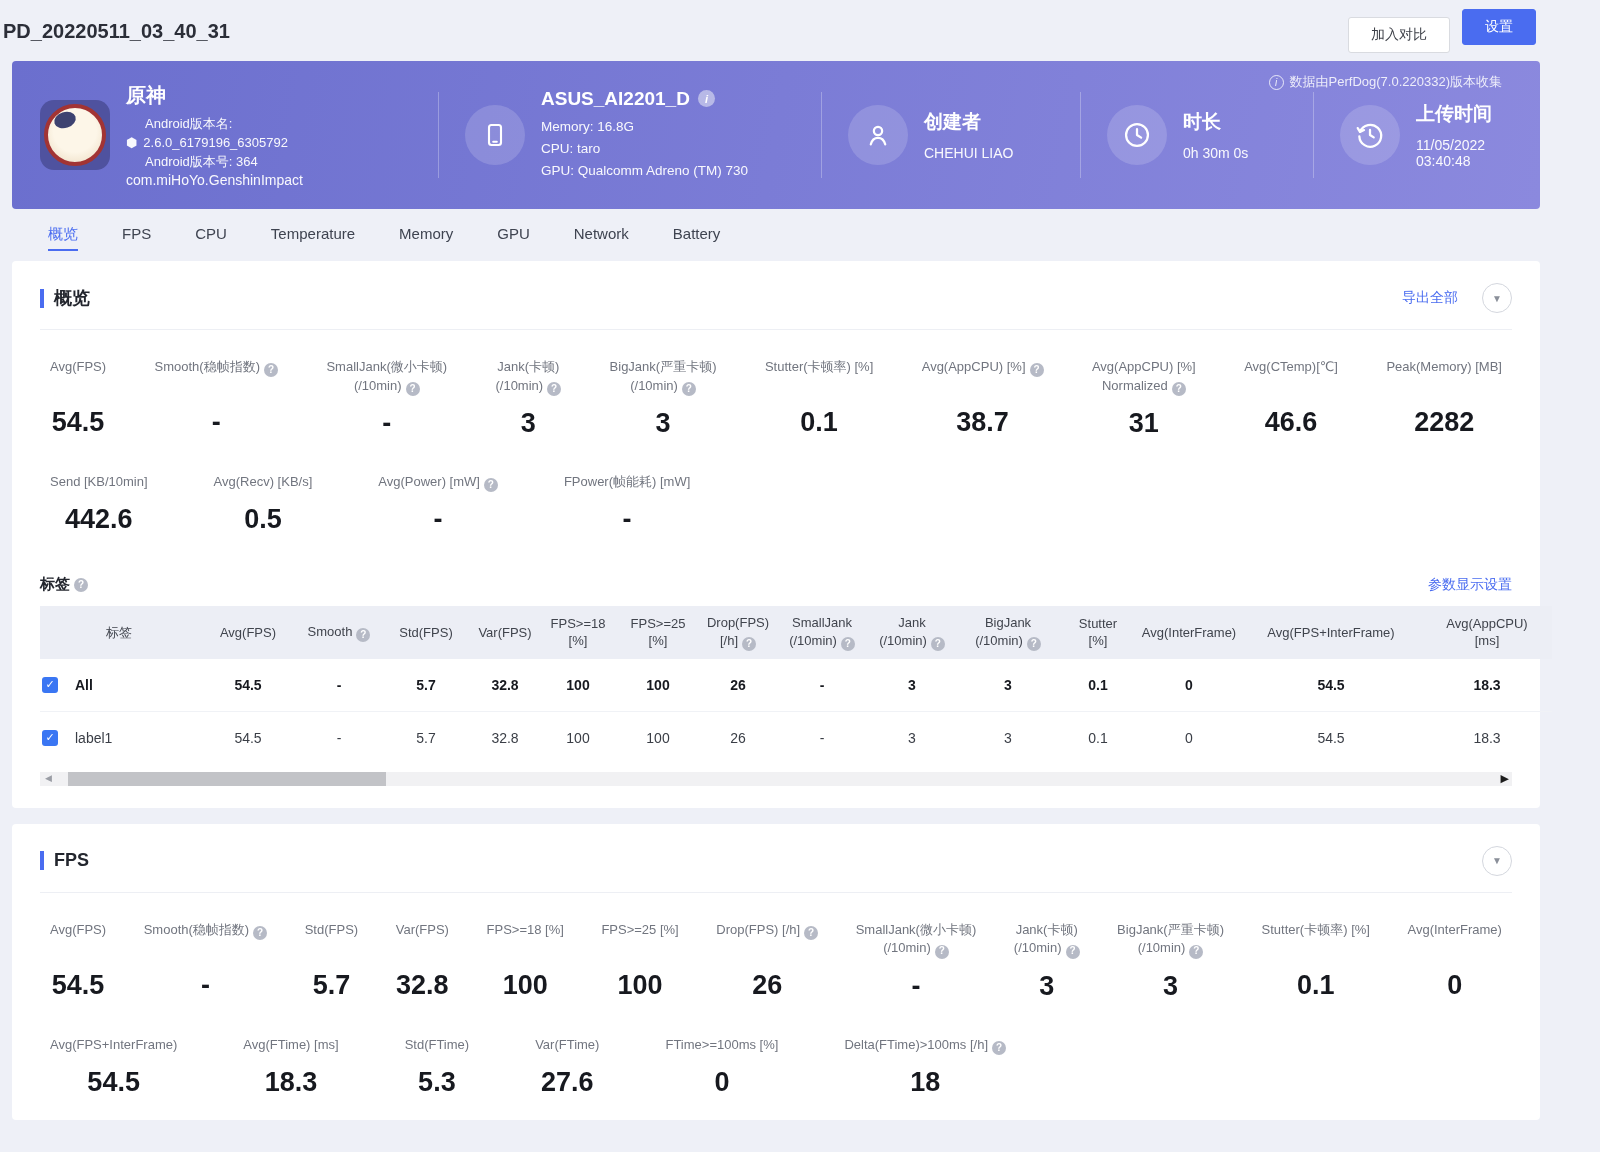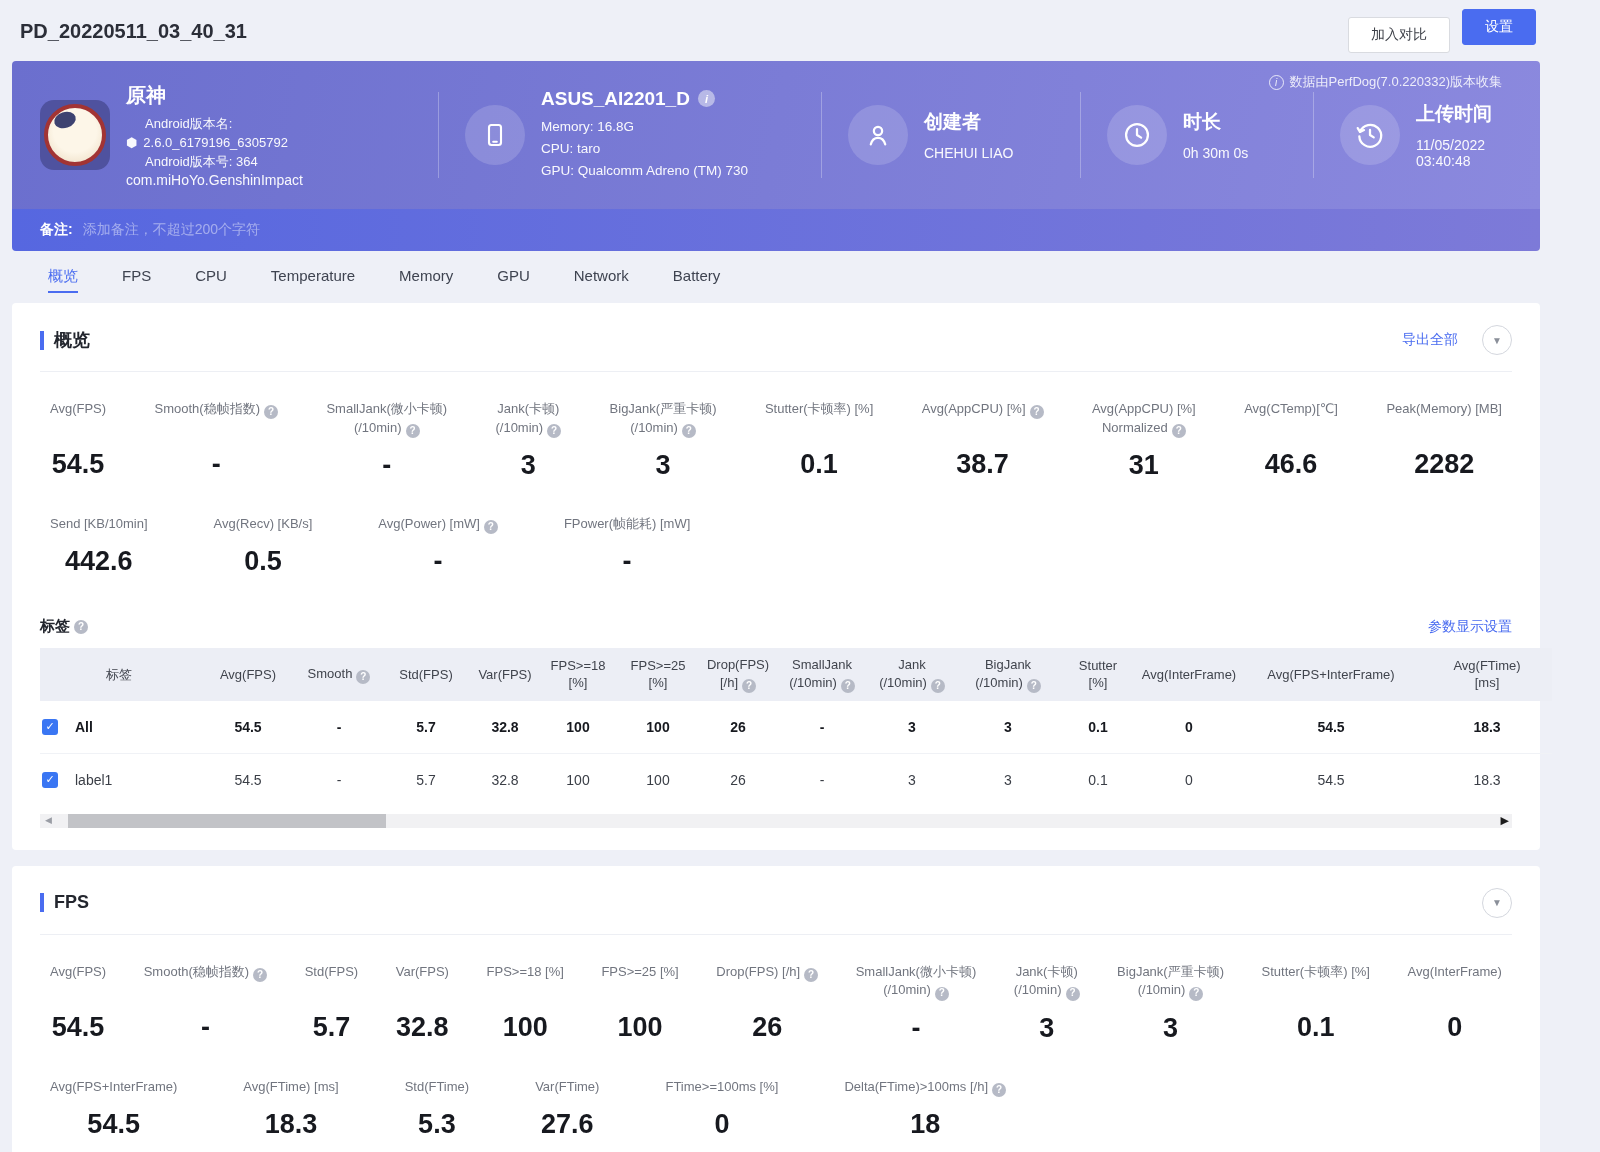--- a/index.html
+++ b/index.html
@@ -6,21 +6,21 @@
     --accent:#4a6cf0;
     --banner-from:#6b6fce;
     --banner-to:#8b89de;
     --note-from:#5667e0;
     --note-to:#7d7ad8;
     --checkbox:#3a76f3;
   }
   *{box-sizing:border-box;}
   body{margin:0;width:1600px;height:1152px;background:#eef0f7;overflow:hidden;
        font-family:"Liberation Sans","DejaVu Sans",sans-serif;color:#23262e;}
-  .topbar{display:flex;align-items:center;justify-content:space-between;padding:9px 64px 8px 20px;}
+  .topbar{display:flex;align-items:center;justify-content:space-between;padding:9px 64px 8px 3px;}
   .page-title{font-size:20px;font-weight:700;color:#2b2e38;}
   .topbar-actions{display:flex;gap:12px;}
   .btn{height:36px;padding:0 22px;border-radius:3px;font-size:14px;display:flex;align-items:center;cursor:pointer;}
   .btn.ghost{background:#fff;border:1px solid #d9dbe0;color:#3c3f47;margin-top:8px;}
   .btn.primary{background:var(--accent);border:1px solid var(--accent);color:#fff;}
   .wrap{margin-left:12px;width:1528px;}
   
   .banner{border-radius:4px;overflow:hidden;}
   .banner-main{background:linear-gradient(100deg,var(--banner-from),var(--banner-to));
                display:flex;align-items:center;padding:18px 28px;min-height:148px;position:relative;color:#fff;}
@@ -187,24 +187,20 @@
               <path d="M12 8.2V12l2.8 1.8"></path>
             </svg>
         </div>
         <div>
           <div class="meta-label">上传时间</div>
           <div class="meta-value">11/05/2022 03:40:48</div>
         </div>
       </div>
     </div>
 
-    <div class="note-bar">
-      <span class="note-label">备注:</span>
-      <span class="note-ph">添加备注，不超过200个字符</span>
-    </div>
   </div>
 
   <div class="tabs">
       <div class="tab active">概览</div>
       <div class="tab">FPS</div>
       <div class="tab">CPU</div>
       <div class="tab">Temperature</div>
       <div class="tab">Memory</div>
       <div class="tab">GPU</div>
       <div class="tab">Network</div>
@@ -389,21 +385,21 @@
               <div class="m-line"><span>Stutter</span></div>
               <div class="m-line"><span>[%]</span></div>
             </th>
             <th>
               <div class="m-line"><span>Avg(InterFrame)</span></div>
             </th>
             <th>
               <div class="m-line"><span>Avg(FPS+InterFrame)</span></div>
             </th>
             <th>
-              <div class="m-line"><span>Avg(FTime)</span></div>
+              <div class="m-line"><span>Avg(AppCPU)</span></div>
               <div class="m-line"><span>[ms]</span></div>
             </th>
           </tr>
         </thead>
       <tbody id="tbl-body">
           <tr class="bold">
             <td class="first">
               <div class="cell-flex">
                 <span class="cb">✓</span>
                 <span class="row-label">All</span>

